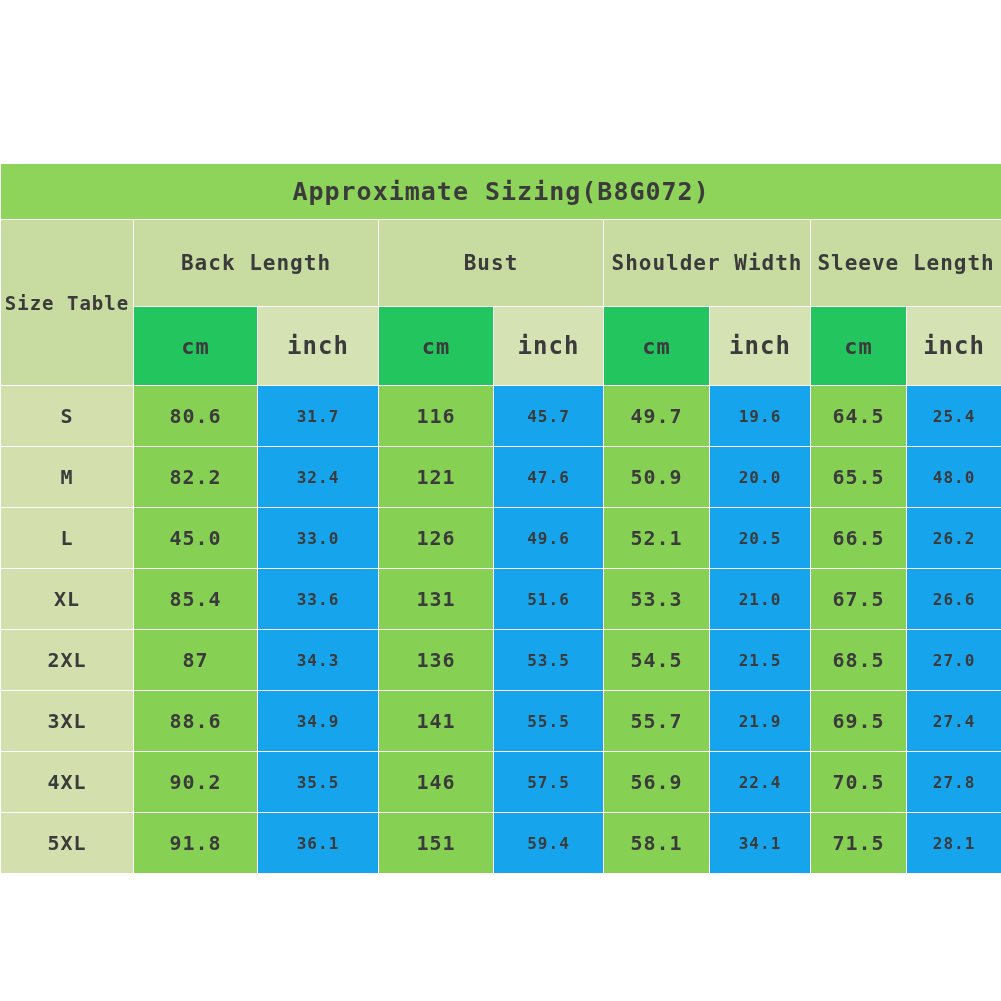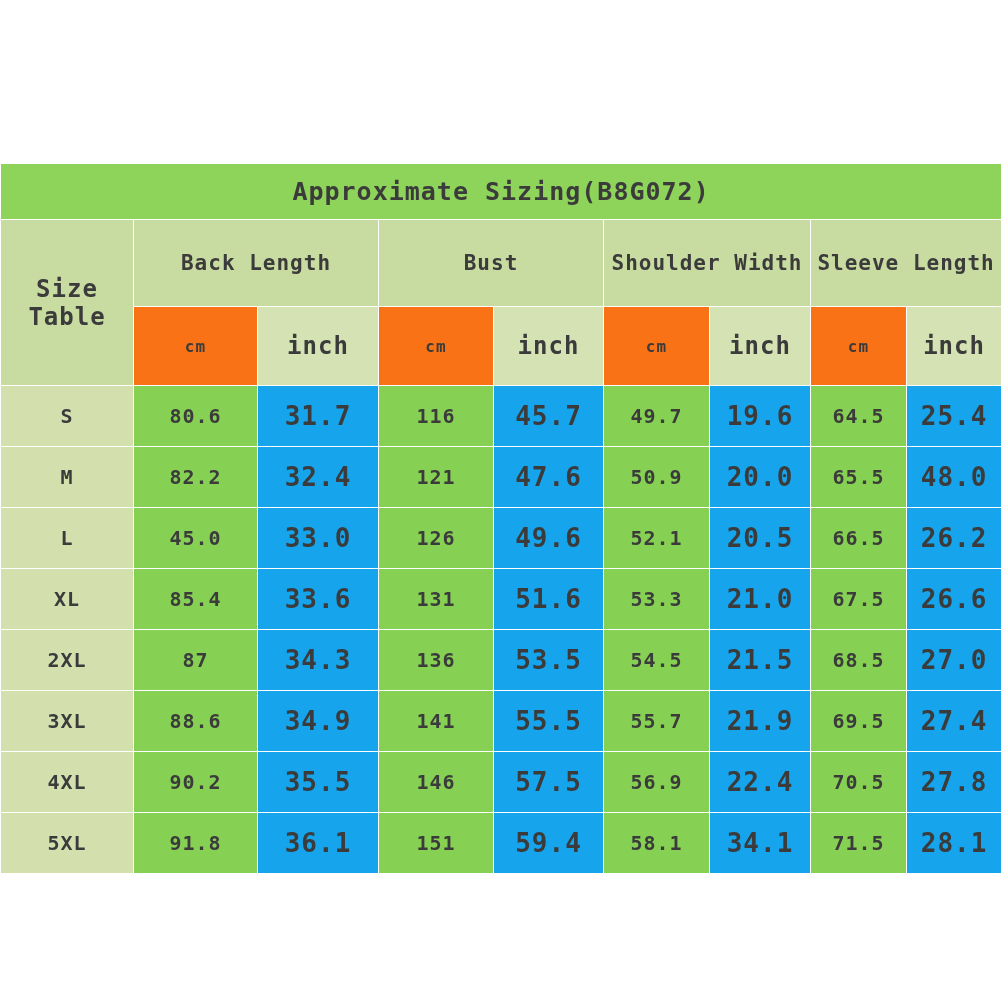--- a/index.html
+++ b/index.html
@@ -49,28 +49,28 @@
   }
   
   .grp {
     background: #c8dba0;
     height: 86px;
     font-size: 21px;
     letter-spacing: 1px;
   }
   .sizetable-cell {
     background: #c8dba0;
-    font-size: 24px;
+    font-size: 19px;
     letter-spacing: 1px;
   }
   
   .unit-cm {
-    background: #f97316;
+    background: #22c55e;
     height: 78px;
-    font-size: 16px;
+    font-size: 22px;
     letter-spacing: 1px;
   }
   .unit-inch {
     background: #d5e3b4;
     height: 78px;
     font-size: 24px;
     letter-spacing: 1px;
   }
   
   .sizelabel {
@@ -79,21 +79,21 @@
     height: 60px;
     letter-spacing: 1px;
   }
   .cm-cell {
     background: #86d154;
     font-size: 20px;
     letter-spacing: 1px;
   }
   .inch-cell {
     background: #16a5ec;
-    font-size: 26px;
+    font-size: 16px;
     letter-spacing: 1px;
   }
   
   col.c-size   { width: 133px; }
   col.c-cm1    { width: 124px; }
   col.c-in1    { width: 121px; }
   col.c-cm2    { width: 115px; }
   col.c-in2    { width: 110px; }
   col.c-cm3    { width: 106px; }
   col.c-in3    { width: 101px; }

